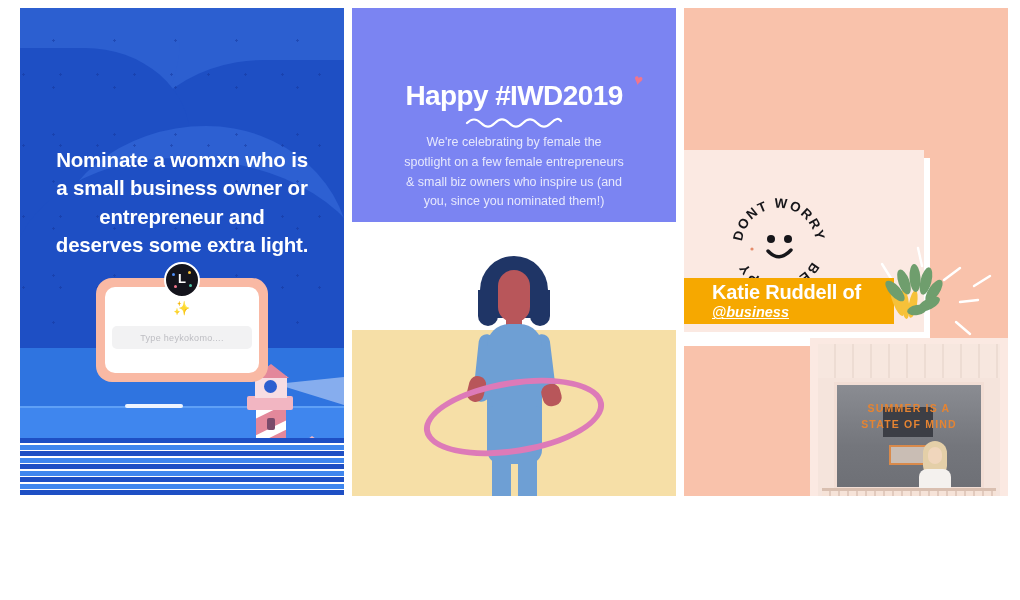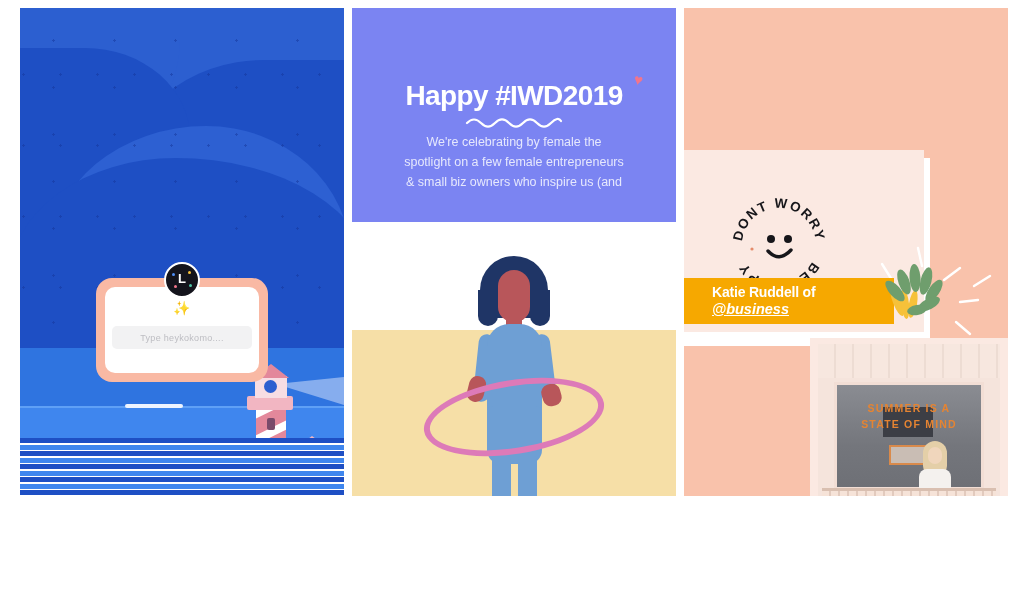--- a/index.html
+++ b/index.html
@@ -98,21 +98,21 @@
 
   
   .p3{background:#f9c2ab;}
   .p3 .toppink{position:absolute;left:0;top:0;width:100%;height:142px;background:#f9c2ab;}
   .p3 .shadowcard{position:absolute;left:-4px;top:150px;width:250px;height:188px;background:#ffffff;}
   .p3 .badgecard{position:absolute;left:-10px;top:142px;width:250px;height:182px;background:#fbe9e2;}
   .p3 .badge{position:absolute;left:56px;top:46px;width:98px;height:98px;}
   .p3 .badge svg{display:block;}
   .p3 .banner{position:absolute;left:-14px;top:270px;width:224px;height:46px;background:#f6a800;
     display:flex;flex-direction:column;justify-content:center;padding-left:42px;box-sizing:border-box;}
-  .p3 .banner .nm{color:#ffffff;font-size:14px;font-weight:bold;letter-spacing:-.2px;line-height:1.22;}
+  .p3 .banner .nm{color:#ffffff;font-size:20px;font-weight:bold;letter-spacing:-.2px;line-height:1.22;}
   .p3 .banner .hd{color:#ffffff;font-size:14.5px;font-weight:bold;font-style:italic;text-decoration:underline;line-height:1.22;}
   .p3 .plant{position:absolute;left:195px;top:250px;width:70px;height:66px;}
   .p3 .sparks{position:absolute;left:190px;top:234px;width:130px;height:110px;}
   .p3 .photo{position:absolute;left:126px;top:330px;width:198px;height:220px;background:#fbe9e2;overflow:hidden;}
   .p3 .ph-wall{position:absolute;left:8px;top:6px;right:8px;height:160px;background:#f5e4dc;}
   .p3 .ph-brick{position:absolute;left:8px;top:6px;right:8px;height:34px;
     background:repeating-linear-gradient(90deg,#f7e7df 0 16px,#eddcd3 16px 18px);}
   .p3 .ph-window{position:absolute;left:24px;top:44px;right:24px;height:102px;background:#0f172a;border:3px solid #f2ded5;}
   .p3 .ph-glass{position:absolute;inset:0;background:linear-gradient(180deg,#8a8c92 0%,#74767c 60%,#6e7076 100%);}
   .p3 .ph-dark{position:absolute;left:46px;top:22px;width:50px;height:30px;background:#3c3e45;}
@@ -170,20 +170,26 @@
     <div class="lh-win" style="top:410px"></div>
     <div class="lh-win" style="top:440px"></div>
     <div class="lh-win" style="top:470px"></div>
     <div class="lh-deck"></div>
     <div class="lh-lamp"></div>
     <div class="lh-lampdot"></div>
     <div class="lh-roof"></div>
     <div class="cliff2"></div>
     <div class="waves"></div>
 
+    <div class="headline">
+      <div>Nominate a womxn who is</div>
+      <div>a small business owner or</div>
+      <div>entrepreneur and</div>
+      <div>deserves some extra light.</div>
+    </div>
 
     <div class="cardwrap">
       <div class="card-outer">
         <div class="card-inner">
           <div class="sparkle">✨</div>
           <div class="typebox">
             <span>Type heykokomo....</span>
           </div>
         </div>
       </div>
@@ -211,20 +217,21 @@
     <div class="squig">
       <svg width="100" height="14" viewBox="0 0 100 14">
         <path class="sq-line" d="M3 8 Q10 1 17 8 T31 8 T45 8 T59 8 T73 8 T87 8 T97 6"></path>
       </svg>
     </div>
 
     <div class="sub">
       <div>We're celebrating by female the</div>
       <div>spotlight on a few female entrepreneurs</div>
       <div>&amp; small biz owners who inspire us (and</div>
+      <div>you, since you nominated them!)</div>
     </div>
 
     <div class="fig">
       <div class="hair"></div>
       <div class="face"></div>
       <div class="hair-l"></div>
       <div class="hair-r"></div>
       <div class="neck"></div>
       <div class="armL"></div>
       <div class="armR"></div>

